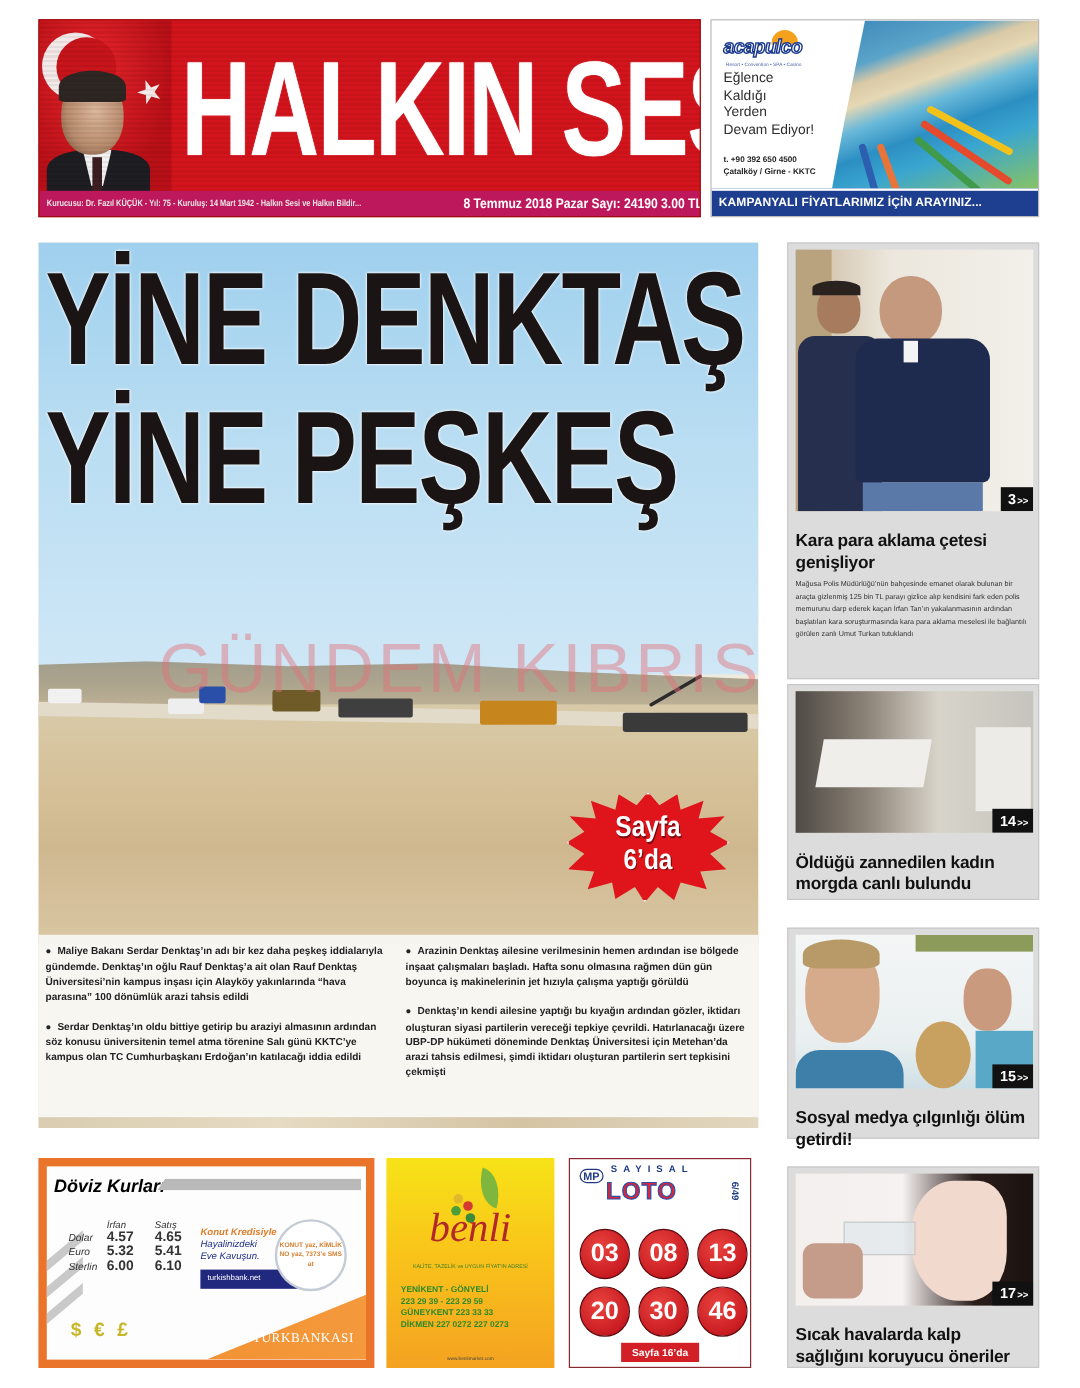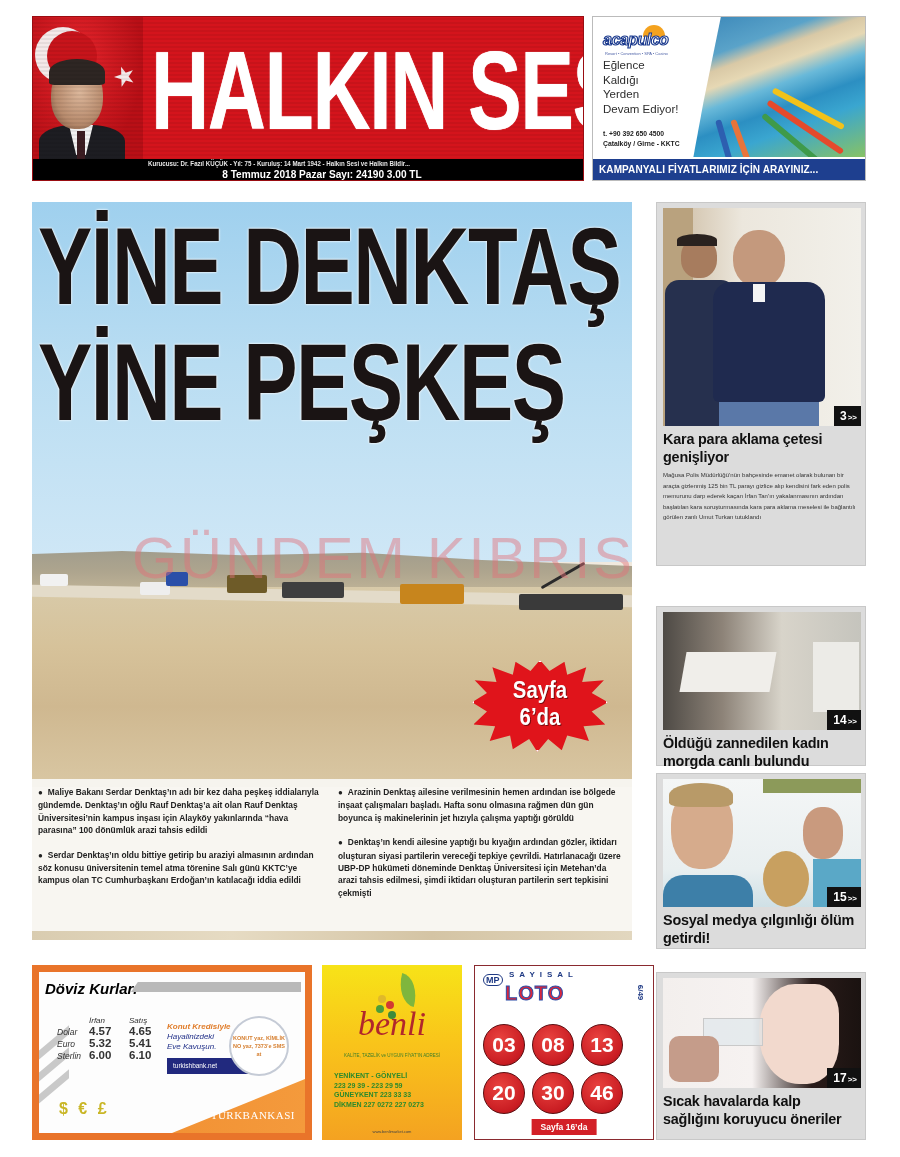--- a/index.html
+++ b/index.html
@@ -13,21 +13,21 @@
   .flag .crescent { position: absolute; left: 2px; top: 10px; width: 56px; height: 56px; border-radius: 50%; background: #f4e9e9; }
   .flag .crescent::after { content: ""; position: absolute; left: 12px; top: 4px; width: 50px; height: 50px; border-radius: 50%; background: #c8141b; }
   .flag .star { position: absolute; left: 80px; top: 44px; color: #f4e9e9; font-size: 26px; transform: rotate(-20deg); }
   .portrait { position: absolute; left: 6px; top: 42px; width: 86px; height: 103px; }
   .portrait .head { position: absolute; left: 12px; top: 4px; width: 52px; height: 66px; border-radius: 48% 48% 45% 45%; background: radial-gradient(ellipse at 55% 45%, #dcb79b 0%, #b88b6d 60%, #6d4a36 100%); }
   .portrait .hair { position: absolute; left: 10px; top: 0px; width: 56px; height: 26px; border-radius: 50% 50% 10% 10%; background: #2e2623; }
   .portrait .body { position: absolute; left: 0; top: 66px; width: 86px; height: 40px; border-radius: 40% 40% 0 0; background: #1d1d22; }
   .portrait .collar { position: absolute; left: 30px; top: 66px; width: 24px; height: 30px; background: #f1f1f1; clip-path: polygon(0 0, 100% 0, 70% 100%, 30% 100%); }
   .portrait .tie { position: absolute; left: 38px; top: 72px; width: 8px; height: 30px; background: #3b1d22; }
   .logo-text { position: absolute; left: 118px; top: 4px; width: 430px; height: 140px; font-family: "Liberation Sans", sans-serif; font-weight: 700; color: #ffffff; font-size: 112px; line-height: 140px; letter-spacing: -2px; transform: scaleX(0.72); transform-origin: left center; white-space: nowrap; text-shadow: 0 0 1px #fff; }
-  .info-bar { position: absolute; left: 0; bottom: 0; width: 100%; height: 21px; background: #000000; display: flex; align-items: center; justify-content: flex-start; padding: 0 6px; flex-direction: column; }
+  .info-bar { position: absolute; left: 0; bottom: 0; width: 100%; height: 21px; background: #be185d; display: flex; align-items: center; justify-content: flex-start; padding: 0 6px; }
   .info-bar .left { color: #e8e8e8; font-size: 7.5px; font-weight: 700; white-space: nowrap; transform: scaleX(0.82); transform-origin: left center; }
   .info-bar .right { color: #ffffff; font-size: 11.5px; font-weight: 700; white-space: nowrap; transform: scaleX(0.88); transform-origin: right center; }
 
   
   .ad-acapulco { position: absolute; left: 592px; top: 16px; width: 274px; height: 165px; border: 1px solid #bbb; background: #fff; overflow: hidden; }
   .ad-acapulco .photo { position: absolute; left: 100px; top: 0; width: 174px; height: 142px; background: linear-gradient(160deg, #3a86b8 0%, #5aa3c9 22%, #d9c9a6 30%, #e6d8b4 38%, #69b9d9 48%, #2c8fc2 60%, #3aa6d0 72%, #8bc45f 100%); clip-path: polygon(16% 0, 100% 0, 100% 100%, 0 100%, 6% 60%); }
   .ad-acapulco .slide { position: absolute; height: 6px; border-radius: 3px; transform-origin: left center; }
   .ad-acapulco .brand { position: absolute; left: 10px; top: 8px; width: 84px; height: 24px; }
   .ad-acapulco .brand .sun { position: absolute; left: 40px; top: 0; width: 22px; height: 12px; border-radius: 22px 22px 0 0; background: #f4a21e; }
   .ad-acapulco .brand .word { position: absolute; left: 0; top: 6px; font-weight: 700; font-style: italic; font-size: 16px; color: #fff; -webkit-text-stroke: 1.2px #1b3a8e; letter-spacing: -0.5px; }
@@ -53,21 +53,21 @@
   .bullets .col { flex: 1; }
   .bullets p { font-size: 8.4px; line-height: 12.4px; color: #222; font-weight: 700; margin-bottom: 12px; }
   .bullets p::before { content: "\25CF"; margin-right: 5px; font-size: 8px; }
   .strip-bottom { position: absolute; left: 0; bottom: 0; width: 100%; height: 9px; background: linear-gradient(90deg, #d9ccb0, #e6dbc3, #d4c4a4, #e2d7bf); }
 
   
   .side { position: absolute; left: 656px; width: 210px; background: #dcdcdc; border: 1px solid #c8c8c8; padding: 5px 6px; }
   .side .pic { position: relative; width: 198px; overflow: hidden; }
   .side .page-tag { position: absolute; right: 0; bottom: 0; background: #111; color: #fff; font-weight: 700; font-size: 12px; padding: 3px 4px 3px 6px; }
   .side .page-tag .arr { font-size: 8px; margin-left: 1px; }
-  .side h3 { font-size: 14.4px; line-height: 18px; font-weight: 700; color: #111; margin-top: 4px; letter-spacing: -0.2px; }
+  .side h3 { font-size: 14.4px; line-height: 18px; font-weight: 700; color: #111; margin-top: 16px; letter-spacing: -0.2px; }
   .side .desc { font-size: 6px; line-height: 10.5px; color: #333; margin-top: 4px; }
 
   
   .pic-1 { height: 218px; background: linear-gradient(90deg, #c9b79c 0%, #ece7dd 40%, #f2f0ea 100%); }
   .pic-2 { height: 118px; background: linear-gradient(90deg, #4e4a45 0%, #8d8378 30%, #d8d4ca 60%, #c5c4bd 100%); }
   .pic-3 { height: 128px; background: linear-gradient(180deg, #f4f6f6 0%, #e9eff0 70%, #cfe0e6 100%); }
   .pic-4 { height: 110px; background: linear-gradient(90deg, #f3efed 0%, #f6f2f1 45%, #2a1c1a 75%, #1a1210 100%); }
 
   
   .ad-doviz { position: absolute; left: 32px; top: 965px; width: 280px; height: 175px; background: #e9742a; padding: 7px; }
@@ -91,21 +91,21 @@
   .tbank { position: absolute; right: 10px; bottom: 12px; color: #fff; font-family: "Liberation Serif", serif; font-size: 11px; letter-spacing: 0.5px; }
 
   .ad-benli { position: absolute; left: 322px; top: 965px; width: 140px; height: 175px; background: linear-gradient(180deg, #f7e318 0%, #f9c41a 45%, #f4a221 100%); }
   .ad-benli .leaf { position: absolute; left: 76px; top: 10px; width: 20px; height: 30px; border-radius: 0 100% 0 100%; background: #7fb63d; transform: rotate(15deg); }
   .ad-benli .dot { position: absolute; width: 8px; height: 8px; border-radius: 50%; }
   .ad-benli .word { position: absolute; left: 0; width: 100%; top: 40px; text-align: center; font-family: "Liberation Serif", serif; font-style: italic; font-size: 34px; color: #b1272c; }
   .ad-benli .tagline { position: absolute; left: 0; width: 100%; top: 88px; text-align: center; font-size: 4.5px; color: #3c7d2a; }
   .ad-benli .contact { position: absolute; left: 12px; top: 106px; font-size: 7px; line-height: 9.5px; color: #2b8a2c; font-weight: 700; }
   .ad-benli .web { position: absolute; left: 0; width: 100%; top: 164px; text-align: center; font-size: 4px; color: #444; }
 
-  .ad-loto { position: absolute; left: 474px; top: 965px; width: 180px; height: 175px; background: #fff; border: 1px solid #8a2a2f; }
+  .ad-loto { position: absolute; left: 474px; top: 965px; width: 152px; height: 175px; background: #fff; border: 1px solid #8a2a2f; }
   .ad-loto .sayisal { position: absolute; left: 34px; top: 4px; font-size: 8px; font-weight: 700; letter-spacing: 5px; color: #1f3a84; text-align: right; }
   .ad-loto .mp { position: absolute; left: 8px; top: 8px; font-size: 9px; font-weight: 700; color: #1f3a84; border: 1px solid #1f3a84; border-radius: 8px; padding: 0 2px; }
   .ad-loto .loto { position: absolute; left: 30px; top: 16px; font-size: 20px; font-weight: 700; color: #d8263c; letter-spacing: 1px; -webkit-text-stroke: 1px #2e4fa8; }
   .ad-loto .sixfortynine { position: absolute; right: 4px; top: 22px; font-size: 8px; font-weight: 700; color: #1f3a84; transform: rotate(90deg); }
   .balls { position: absolute; left: 8px; top: 58px; width: 142px; display: grid; grid-template-columns: repeat(3, 44px); gap: 6px 5px; }
   .ball { width: 42px; height: 42px; border-radius: 50%; background: radial-gradient(circle at 40% 35%, #e9433f 0%, #c91c22 70%, #8f1015 100%); color: #fff; font-weight: 700; font-size: 21px; display: flex; align-items: center; justify-content: center; border: 1px solid #5c0b0e; transform: scaleX(1); }
   .loto-page { position: absolute; left: 50%; bottom: 4px; transform: translateX(-50%); background: #d32027; color: #fff; font-weight: 700; font-size: 8.5px; padding: 3px 9px; white-space: nowrap; }
 </style>
 </head>
 <body>
@@ -209,21 +209,21 @@
     <div style="position:absolute;left:70px;top:22px;width:52px;height:58px;border-radius:48%;background:#c4997d;"></div>
     <div style="position:absolute;left:50px;top:74px;width:112px;height:120px;background:#1f2a4f;border-radius:18px 18px 6px 6px;"></div>
     <div style="position:absolute;left:56px;top:194px;width:100px;height:24px;background:#5a78a8;"></div>
     <div style="position:absolute;left:90px;top:76px;width:12px;height:18px;background:#f4f4f4;"></div>
     <div class="page-tag"><span>3</span><span class="arr">&gt;&gt;</span></div>
   </div>
   <h3>Kara para aklama çetesi genişliyor</h3>
   <div class="desc">Mağusa Polis Müdürlüğü’nün bahçesinde emanet olarak bulunan bir araçta gizlenmiş 125 bin TL parayı gizlice alıp kendisini fark eden polis memurunu darp ederek kaçan İrfan Tan’ın yakalanmasının ardından başlatılan kara soruşturmasında kara para aklama meselesi ile bağlantılı görülen zanlı Umut Turkan tutuklandı</div>
 </div>
 
-<div class="side" style="top:606px;height:160px;">
+<div class="side" style="top:570px;height:180px;">
   <div class="pic pic-2">
     <div style="position:absolute;left:20px;top:40px;width:90px;height:40px;background:#f0eeea;transform:skewX(-10deg);"></div>
     <div style="position:absolute;left:150px;top:30px;width:46px;height:70px;background:#ecebe7;"></div>
     <div class="page-tag"><span>14</span><span class="arr">&gt;&gt;</span></div>
   </div>
   <h3>Öldüğü zannedilen kadın morgda canlı bulundu</h3>
 </div>
 
 <div class="side" style="top:773px;height:176px;">
   <div class="pic pic-3">

